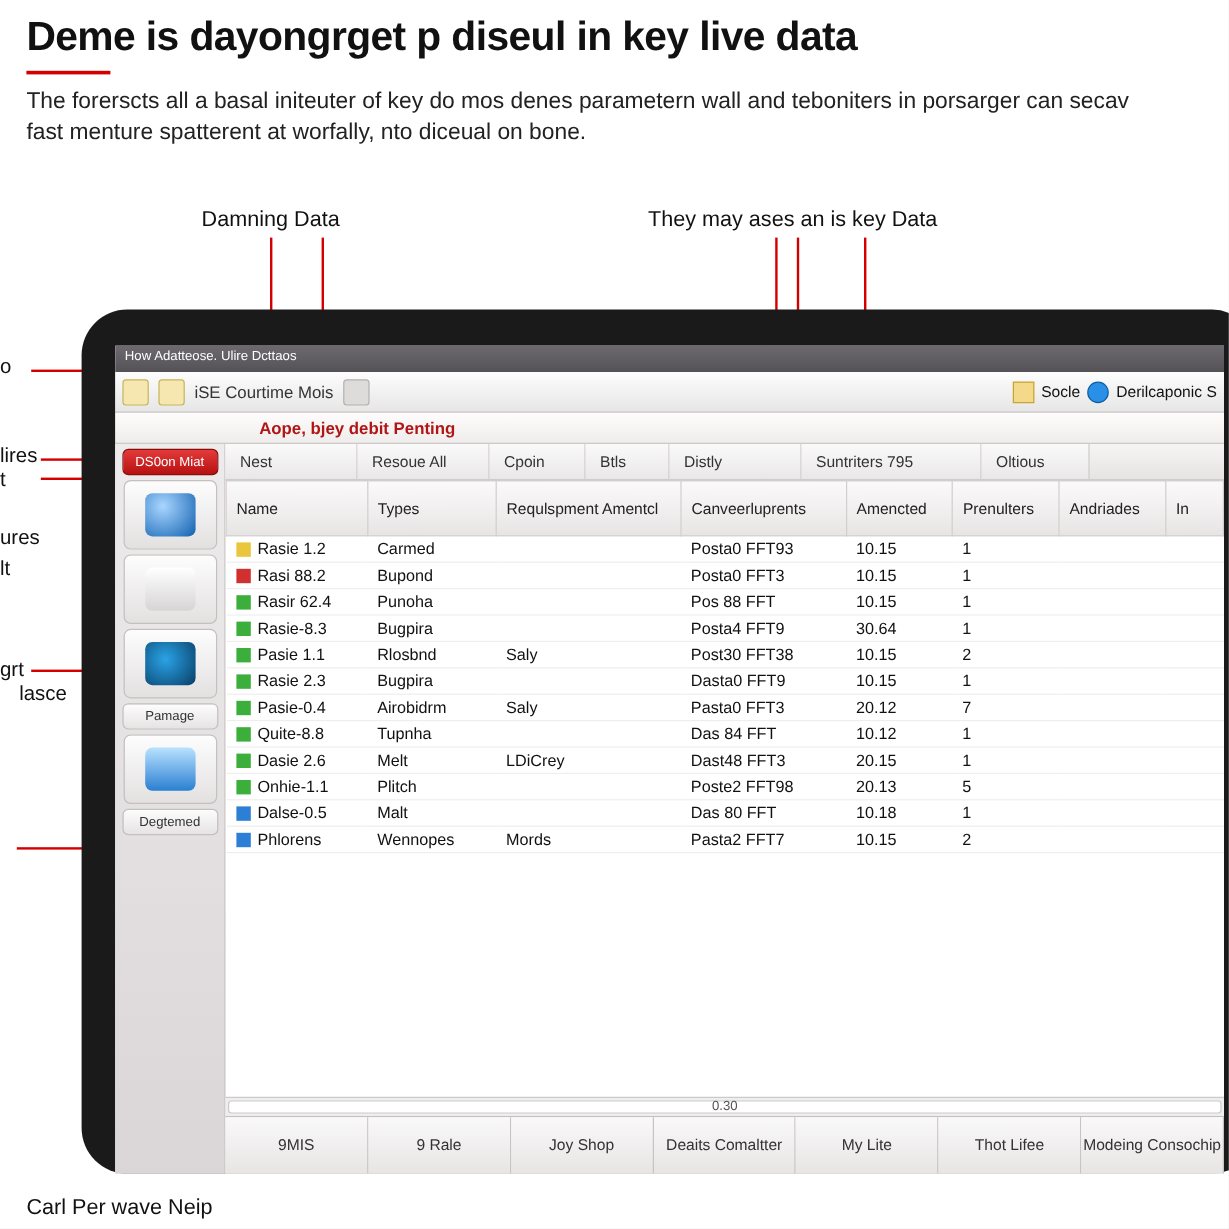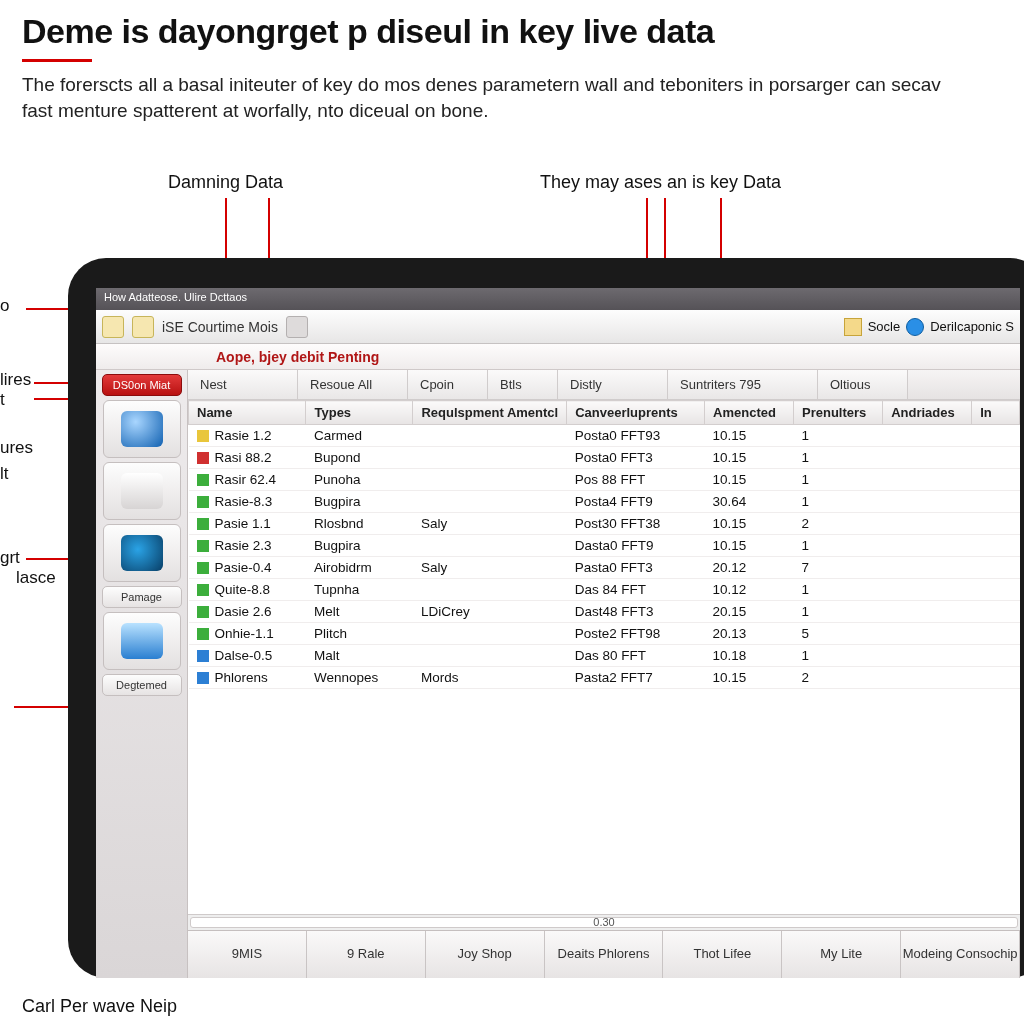--- a/index.html
+++ b/index.html
@@ -137,21 +137,21 @@
     border-right:1px solid #d0cccc;
     padding: 0 12px; font-size:13px; color:#333;
     display:flex; align-items:center;
     background: linear-gradient(#fbfafa,#e9e7e7);
   }
   .tablewrap { flex:1; overflow:hidden; font-size:13.5px;}
   table { border-collapse: collapse; width:100%; }
   th {
     background: linear-gradient(#fbfafa,#e7e4e4);
     border:1px solid #d3cece;
-    font-weight:700; color:#222; padding:4px 8px; text-align:left; font-size:13px;
+    font-weight:400; color:#222; padding:15px 8px; text-align:left; font-size:13px;
   }
   td {
     border-bottom:1px solid #f0eded;
     padding: 3px 8px; white-space:nowrap;
   }
   td.iconcell::before{
     content:""; display:inline-block; width:12px;height:12px;
     margin-right:6px; vertical-align:-2px;
   }
   tr.c-y td.iconcell::before{ background:#e9c63b;}
@@ -406,22 +406,22 @@
 
         <div class="hscroll">
           <div class="track"></div>
           <span class="pos">0.30</span>
         </div>
 
         <div class="bottomtabs">
           <div class="bt">9MIS</div>
           <div class="bt">9 Rale</div>
           <div class="bt">Joy Shop</div>
-          <div class="bt">Deaits Phlorens</div>
+          <div class="bt">Deaits Comaltter</div>
+          <div class="bt">My Lite</div>
           <div class="bt">Thot Lifee</div>
-          <div class="bt">My Lite</div>
           <div class="bt">Modeing Consochip</div>
         </div>
       </div>
     </div>
 
   </div>
 </div>
 
 </body></html>

